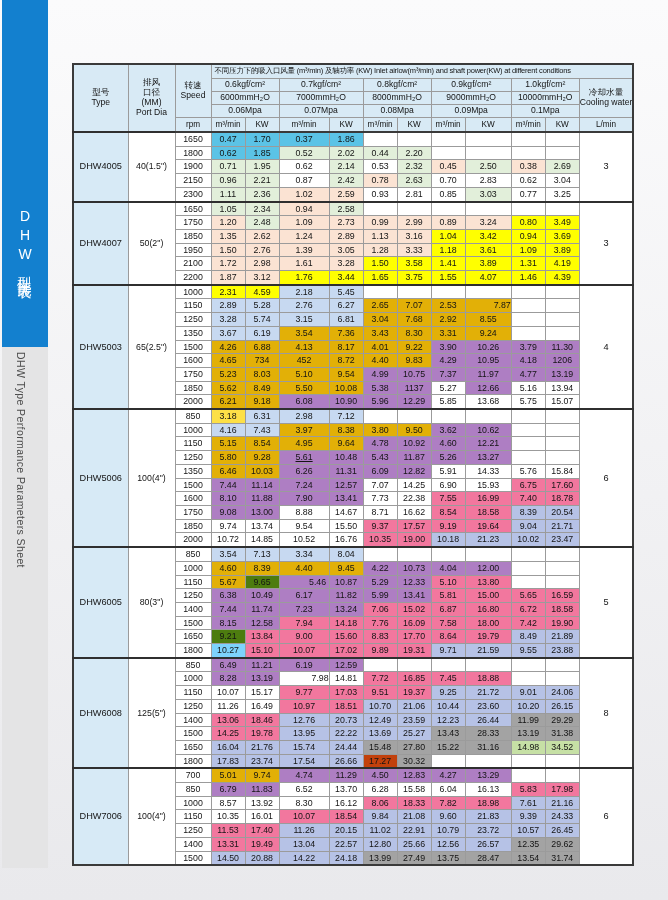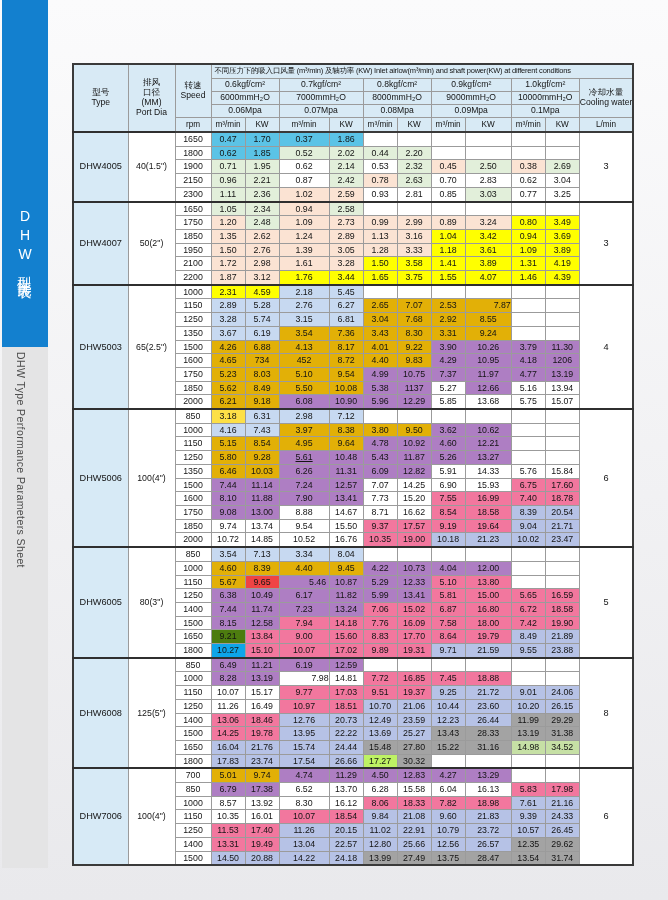--- a/index.html
+++ b/index.html
@@ -469,21 +469,21 @@
           <td style="background: rgb(242, 119, 158);">6.75</td>
           <td style="background: rgb(242, 119, 158);">17.60</td>
         </tr>
         <tr>
           <td class="rpm">1600</td>
           <td style="background: rgb(174, 126, 195);">8.10</td>
           <td style="background: rgb(174, 126, 195);">11.88</td>
           <td style="background: rgb(174, 126, 195);">7.90</td>
           <td style="background: rgb(174, 126, 195);">13.41</td>
           <td style="background: rgb(255, 255, 255);">7.73</td>
-          <td style="background: rgb(255, 255, 255);">15.20</td>
+          <td style="background: rgb(255, 255, 255);">22.38</td>
           <td style="background: rgb(242, 119, 158);">7.55</td>
           <td style="background: rgb(242, 119, 158);">16.99</td>
           <td style="background: rgb(242, 119, 158);">7.40</td>
           <td style="background: rgb(242, 119, 158);">18.78</td>
         </tr>
         <tr>
           <td class="rpm">1750</td>
           <td style="background: rgb(174, 126, 195);">9.08</td>
           <td style="background: rgb(174, 126, 195);">13.00</td>
           <td style="background: rgb(255, 255, 255);">8.88</td>
@@ -546,21 +546,21 @@
           <td style="background: rgb(174, 126, 195);">4.22</td>
           <td style="background: rgb(174, 126, 195);">10.73</td>
           <td style="background: rgb(174, 126, 195);">4.04</td>
           <td style="background: rgb(174, 126, 195);">12.00</td>
           <td style="background: rgb(255, 255, 255);"></td>
           <td style="background: rgb(255, 255, 255);"></td>
         </tr>
         <tr>
           <td class="rpm">1150</td>
           <td style="background: rgb(226, 176, 7);">5.67</td>
-          <td style="background: #ef4444;">9.65</td>
+          <td style="background: #4d7c0f;">9.65</td>
           <td style="background: rgb(174, 126, 195); padding-left: 27px;">5.46</td>
           <td style="background: rgb(174, 126, 195);">10.87</td>
           <td style="background: rgb(174, 126, 195);">5.29</td>
           <td style="background: rgb(174, 126, 195);">12.33</td>
           <td style="background: rgb(242, 119, 158);">5.10</td>
           <td style="background: rgb(242, 119, 158);">13.80</td>
           <td style="background: rgb(255, 255, 255);"></td>
           <td style="background: rgb(255, 255, 255);"></td>
         </tr>
         <tr>
@@ -610,21 +610,21 @@
           <td style="background: rgb(242, 119, 158);">15.60</td>
           <td style="background: rgb(242, 119, 158);">8.83</td>
           <td style="background: rgb(242, 119, 158);">17.70</td>
           <td style="background: rgb(242, 119, 158);">8.64</td>
           <td style="background: rgb(242, 119, 158);">19.79</td>
           <td style="background: rgb(182, 194, 230);">8.49</td>
           <td style="background: rgb(182, 194, 230);">21.89</td>
         </tr>
         <tr>
           <td class="rpm">1800</td>
-          <td style="background: #0ea5e9; margin-left: 48px;">10.27</td>
+          <td style="background: #7dd3fc; margin-left: 48px;">10.27</td>
           <td style="background: rgb(242, 119, 158);">15.10</td>
           <td style="background: rgb(242, 119, 158);">10.07</td>
           <td style="background: rgb(242, 119, 158);">17.02</td>
           <td style="background: rgb(242, 119, 158);">9.89</td>
           <td style="background: rgb(242, 119, 158);">19.31</td>
           <td style="background: rgb(182, 194, 230);">9.71</td>
           <td style="background: rgb(182, 194, 230);">21.59</td>
           <td style="background: rgb(182, 194, 230);">9.55</td>
           <td style="background: rgb(182, 194, 230);">23.88</td>
         </tr>
@@ -721,21 +721,21 @@
           <td style="background: rgb(163, 163, 163);">31.16</td>
           <td style="background: rgb(198, 224, 165);">14.98</td>
           <td style="background: rgb(198, 224, 165);">34.52</td>
         </tr>
         <tr>
           <td class="rpm">1800</td>
           <td style="background: rgb(182, 194, 230);">17.83</td>
           <td style="background: rgb(182, 194, 230);">23.74</td>
           <td style="background: rgb(182, 194, 230);">17.54</td>
           <td style="background: rgb(182, 194, 230);">26.66</td>
-          <td style="background: #bef264; margin-top: 40px;">17.27</td>
+          <td style="background: #c2410c; margin-top: 40px;">17.27</td>
           <td style="background: rgb(163, 163, 163);">30.32</td>
           <td style="background: rgb(255, 255, 255);"></td>
           <td style="background: rgb(255, 255, 255);"></td>
           <td style="background: rgb(255, 255, 255);"></td>
           <td style="background: rgb(255, 255, 255);"></td>
         </tr>
         <tr class="gs">
           <td class="model" rowspan="7">DHW7006</td>
           <td class="port" rowspan="7">100(4")</td>
           <td class="rpm">700</td>
@@ -747,21 +747,21 @@
           <td style="background: rgb(174, 126, 195);">12.83</td>
           <td style="background: rgb(174, 126, 195);">4.27</td>
           <td style="background: rgb(174, 126, 195);">13.29</td>
           <td style="background: rgb(255, 255, 255);"></td>
           <td style="background: rgb(255, 255, 255);"></td>
           <td class="coolv" rowspan="7">6</td>
         </tr>
         <tr>
           <td class="rpm">850</td>
           <td style="background: rgb(174, 126, 195);">6.79</td>
-          <td style="background: rgb(174, 126, 195);">17.38</td>
+          <td style="background: rgb(174, 126, 195);">11.83</td>
           <td style="background: rgb(255, 255, 255);">6.52</td>
           <td style="background: rgb(255, 255, 255);">13.70</td>
           <td style="background: rgb(255, 255, 255);">6.28</td>
           <td style="background: rgb(255, 255, 255);">15.58</td>
           <td style="background: rgb(255, 255, 255);">6.04</td>
           <td style="background: rgb(255, 255, 255);">16.13</td>
           <td style="background: rgb(242, 119, 158);">5.83</td>
           <td style="background: rgb(242, 119, 158);">17.98</td>
         </tr>
         <tr>

